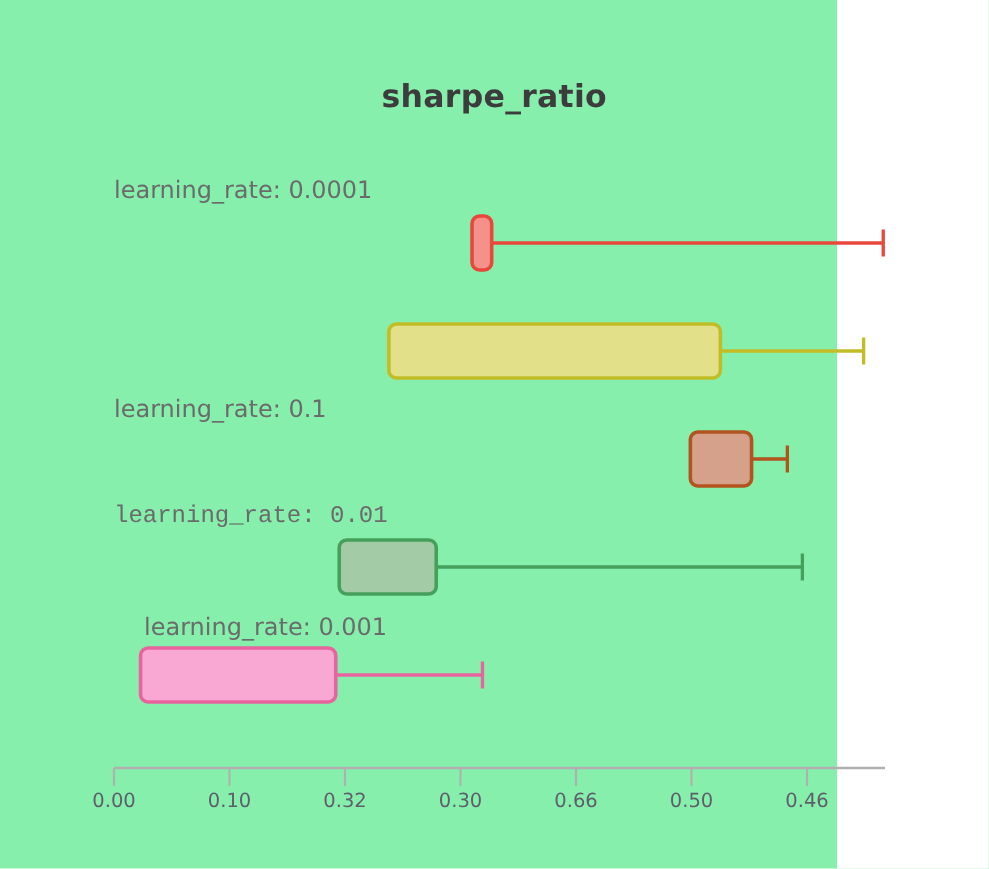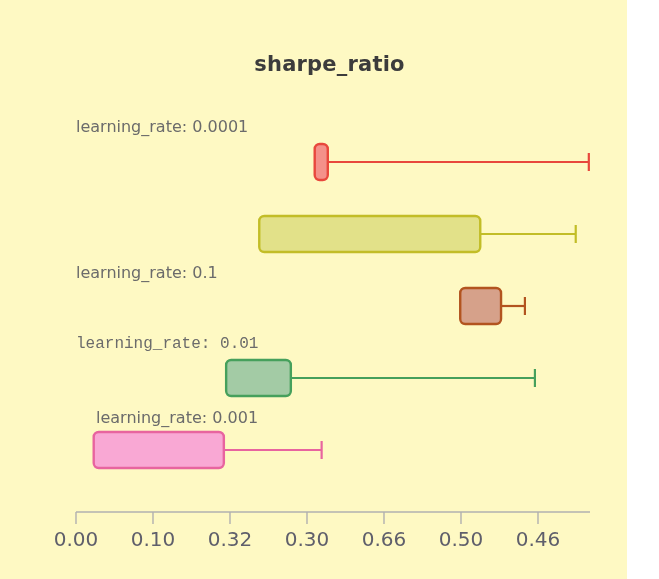--- a/index.html
+++ b/index.html
@@ -9,23 +9,23 @@
   }
   body {
     font-family: "DejaVu Sans", "Liberation Sans", sans-serif;
     width: 659px;
     height: 579px;
     overflow: hidden;
     position: relative;
   }
   #chart-root {
     position: relative;
-    width: 627px;
+    width: 558px;
     height: 579px;
-    background: #fef9c3;
+    background: #86efac;
   }
   .chart-title {
     position: absolute;
     left: 0;
     top: 52px;
     width: 659px;
     text-align: center;
     font-size: 21px;
     font-weight: bold;
     color: #3c3c3c;
@@ -45,21 +45,21 @@
     white-space: nowrap;
   }
   .axis-svg {
     position: absolute;
     left: 0;
     top: 0;
     pointer-events: none;
   }
   .tick-label {
     position: absolute;
-    font-size: 20px;
+    font-size: 13px;
     color: #5f5f6b;
     transform: translateX(-50%);
     white-space: nowrap;
   }
 </style>
 </head>
 <body>
 
 <div id="chart-root">
 

